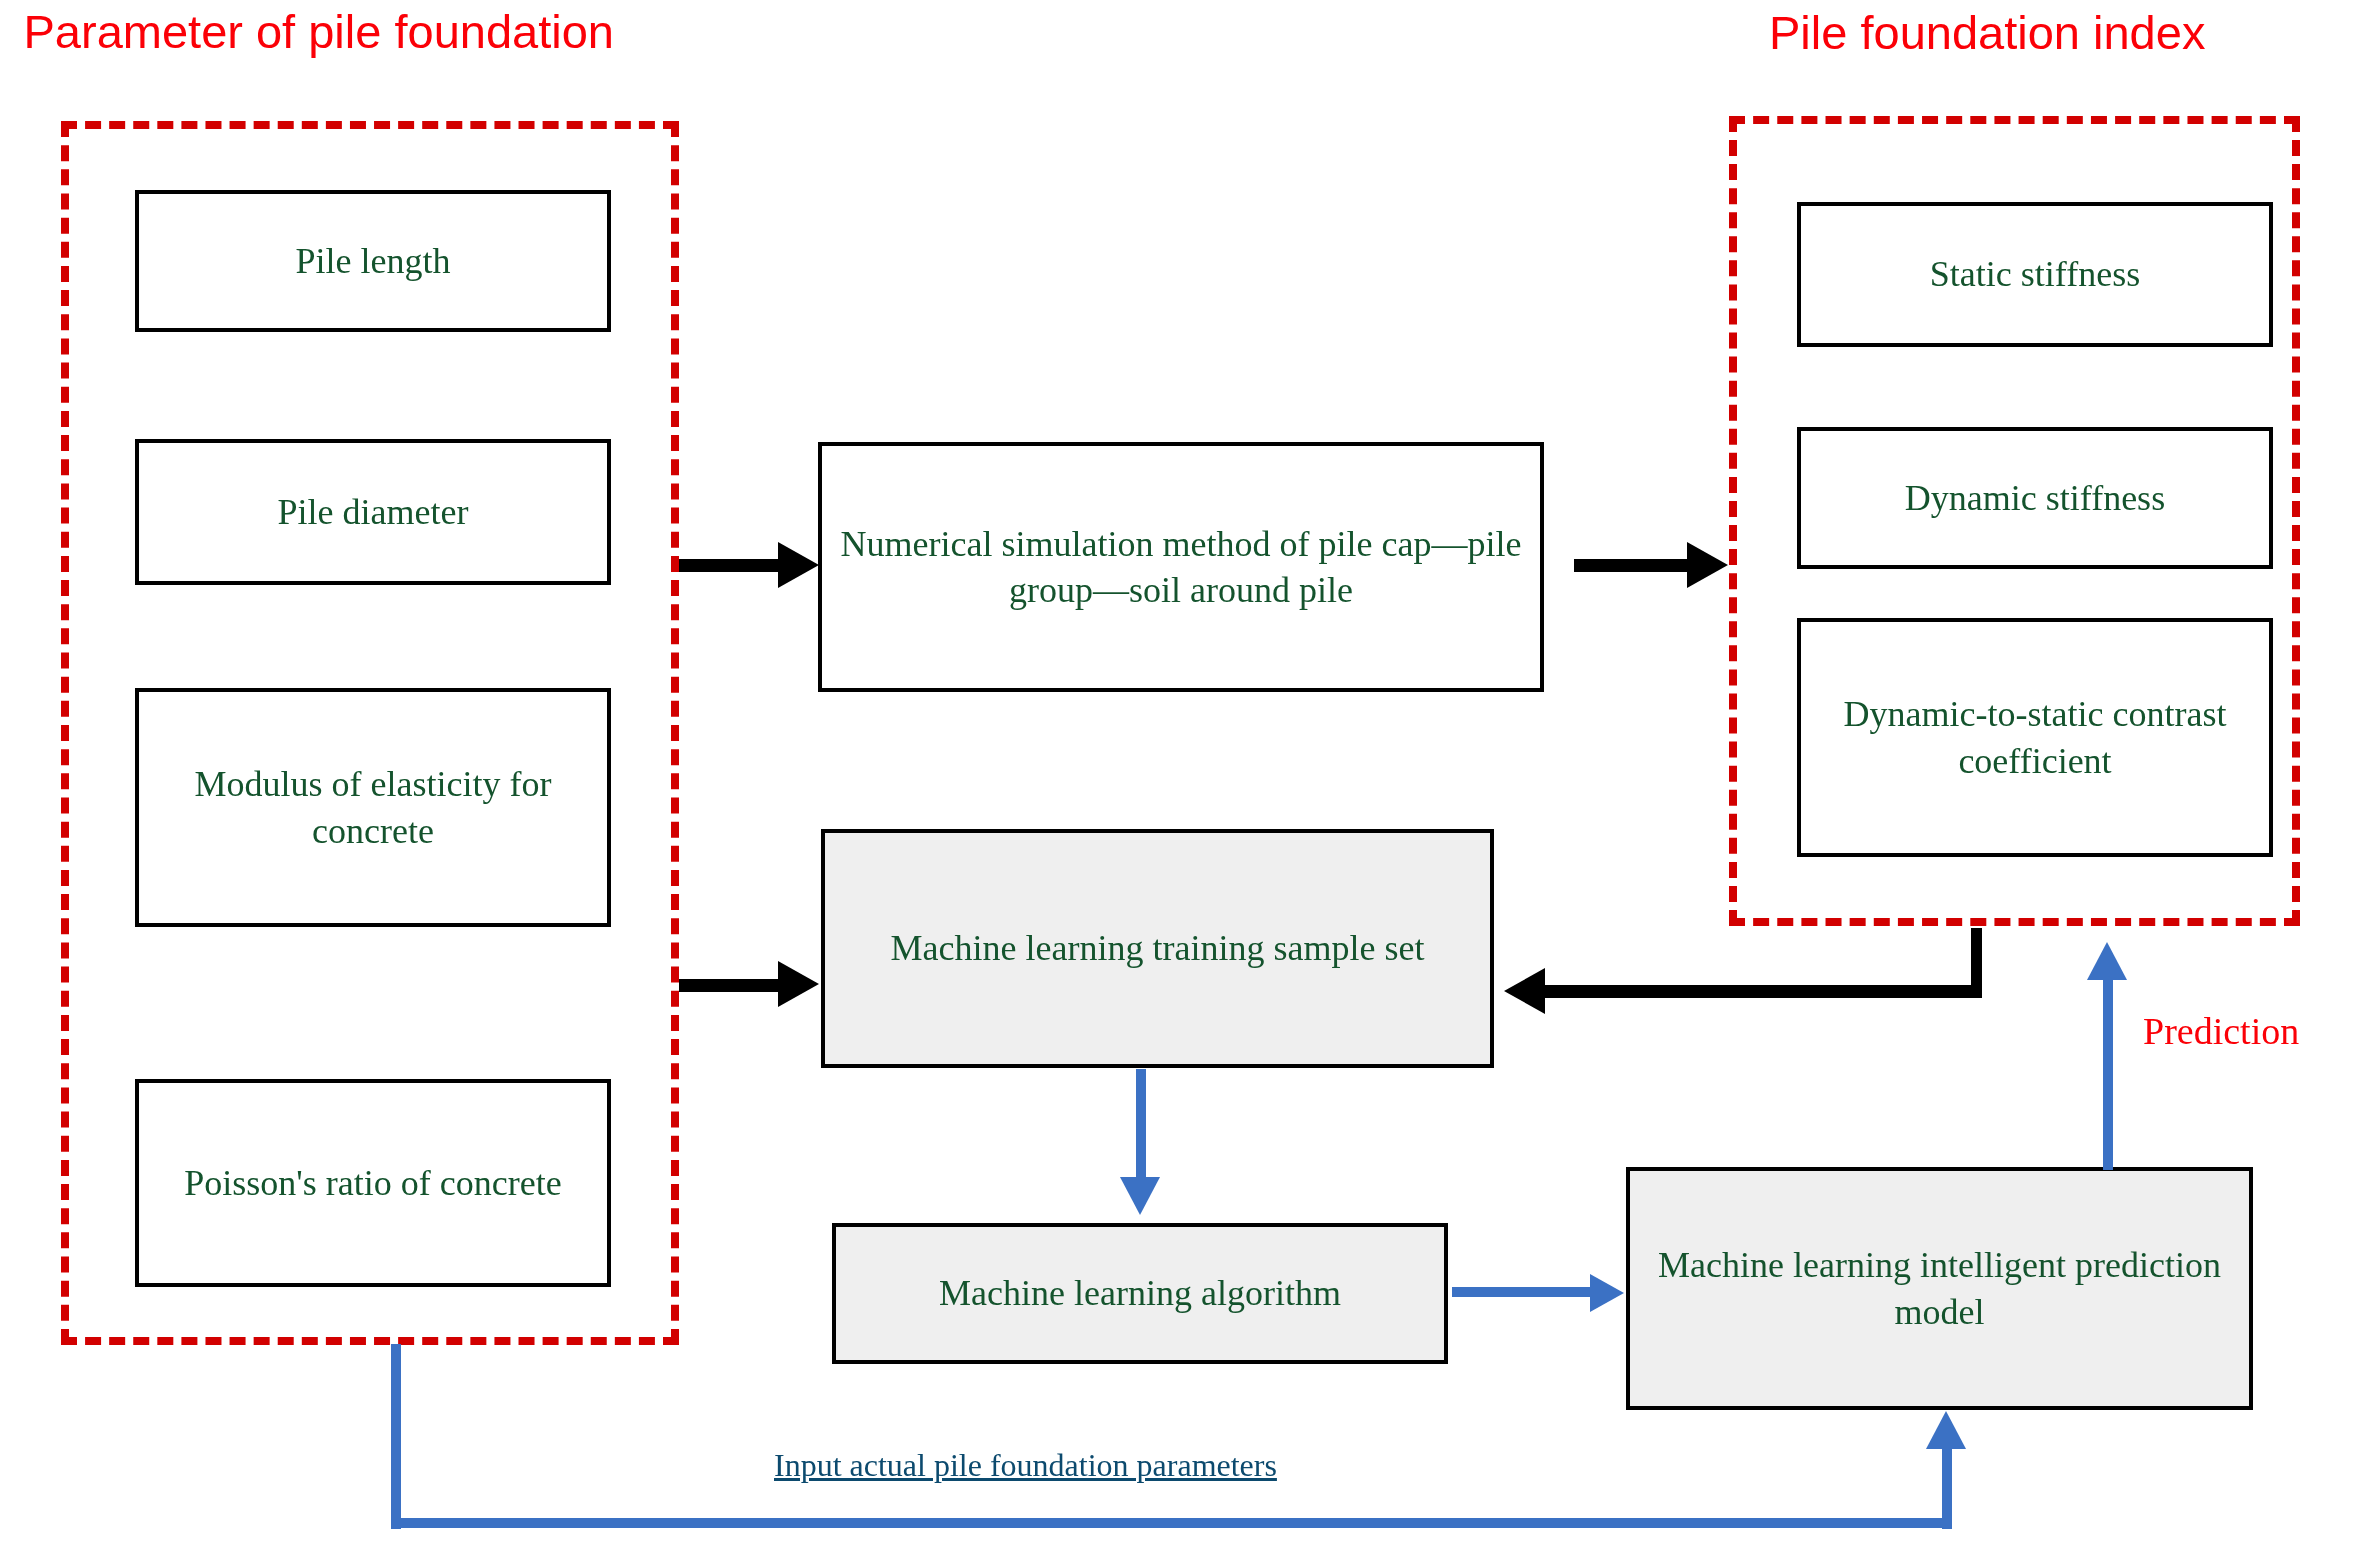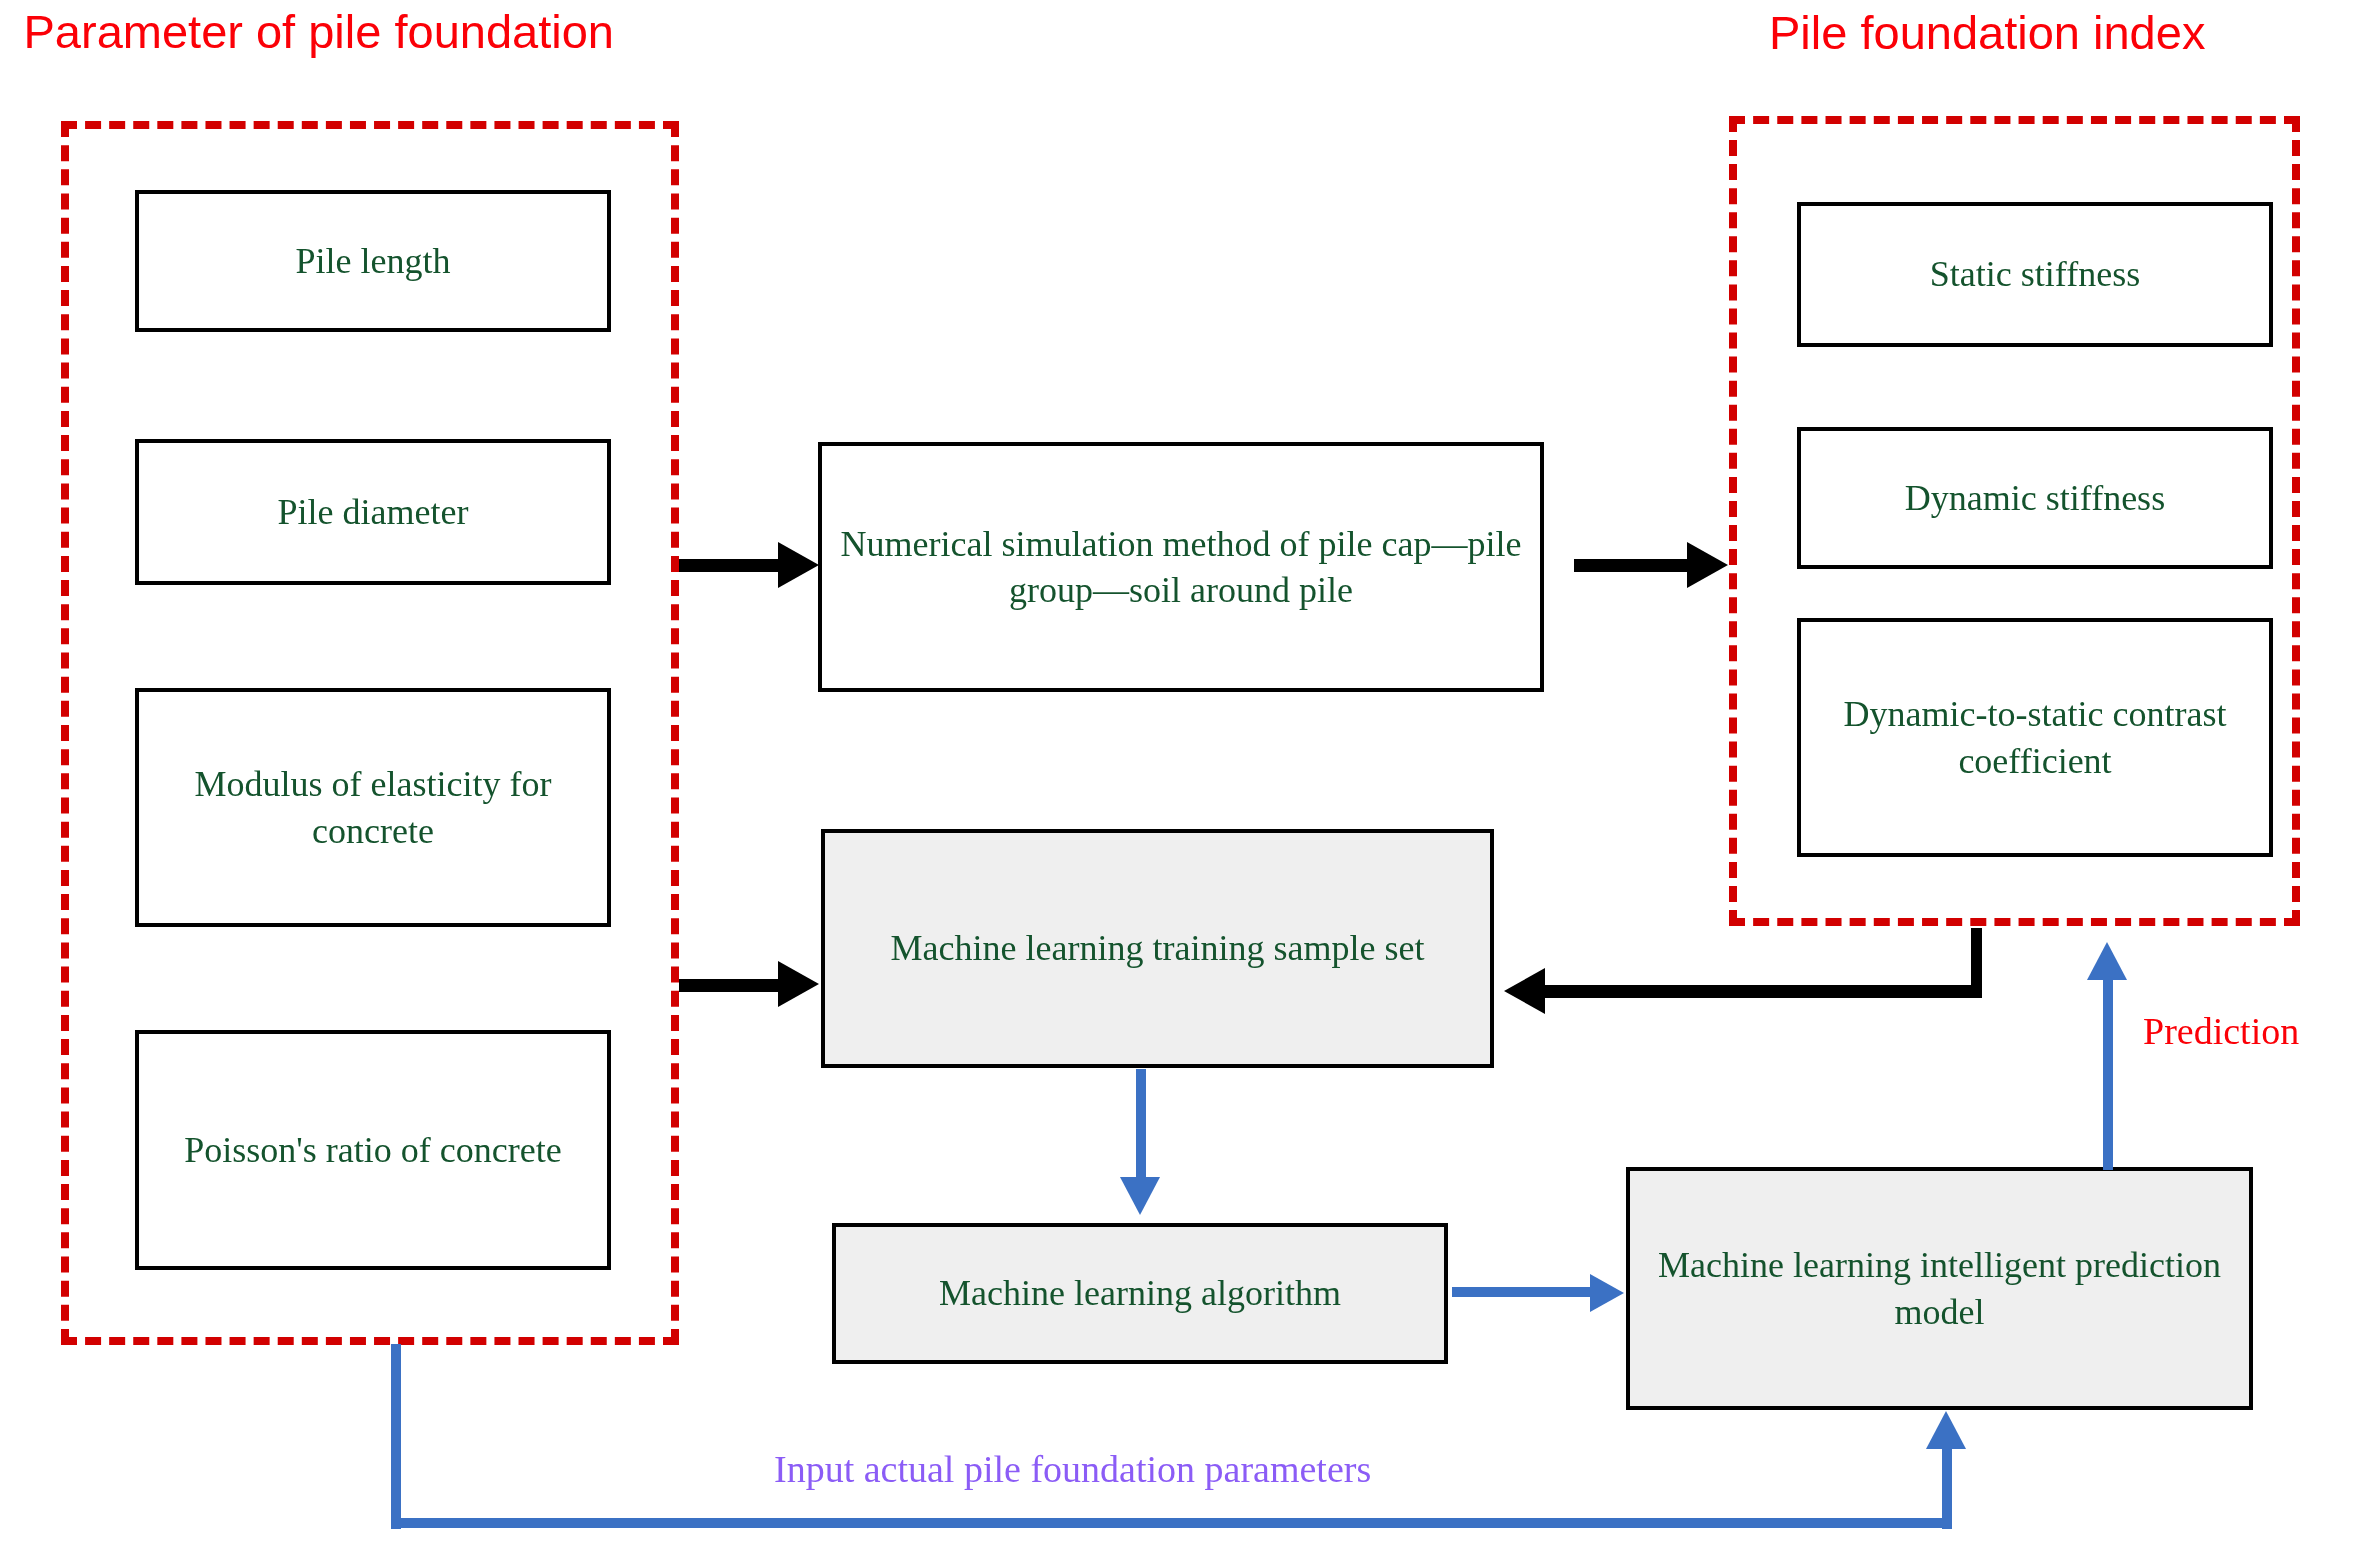--- a/index.html
+++ b/index.html
@@ -99,40 +99,41 @@
   .label {
     position: absolute;
     white-space: nowrap;
     font-family: "Liberation Serif", "DejaVu Serif", serif;
   }
   .label.red {
     color: #fb0007;
     font-size: 38px;
   }
   .label.dark {
-    color: #8b5cf6;
-    font-size: 38px;
+    color: #0c4a6e;
+    font-size: 32px;
+    text-decoration: underline;
   }
 </style>
 </head>
 <body>
 
 <div id="canvas">
 
   <div class="group-title" style="left:23.5px; top:7.8px;">Parameter of pile foundation</div>
 
   <div class="group-box" style="left:61px; top:121px; width:618px; height:1224px;"></div>
 
   <div class="node" style="left:135px; top:190px; width:476px; height:142px;">Pile length</div>
 
   <div class="node" style="left:135px; top:439px; width:476px; height:146px;">Pile diameter</div>
 
   <div class="node" style="left:135px; top:688px; width:476px; height:239px;">Modulus of elasticity for concrete</div>
 
-  <div class="node" style="left:135px; top:1030px; width:476px; height:240px;">Poisson's ratio of concrete</div>
+  <div class="node" style="left:135px; top:1079px; width:476px; height:208px;">Poisson's ratio of concrete</div>
 
   <div class="group-title" style="left:1769px; top:9.4px;">Pile foundation index</div>
 
   <div class="group-box" style="left:1729px; top:116px; width:571px; height:810px;"></div>
 
   <div class="node" style="left:1797px; top:427px; width:476px; height:142px;">Dynamic stiffness</div>
 
   <div class="node" style="left:1797px; top:202px; width:476px; height:145px;">Static stiffness</div>
 
   <div class="node" style="left:1797px; top:618px; width:476px; height:239px;">Dynamic-to-static contrast coefficient</div>

